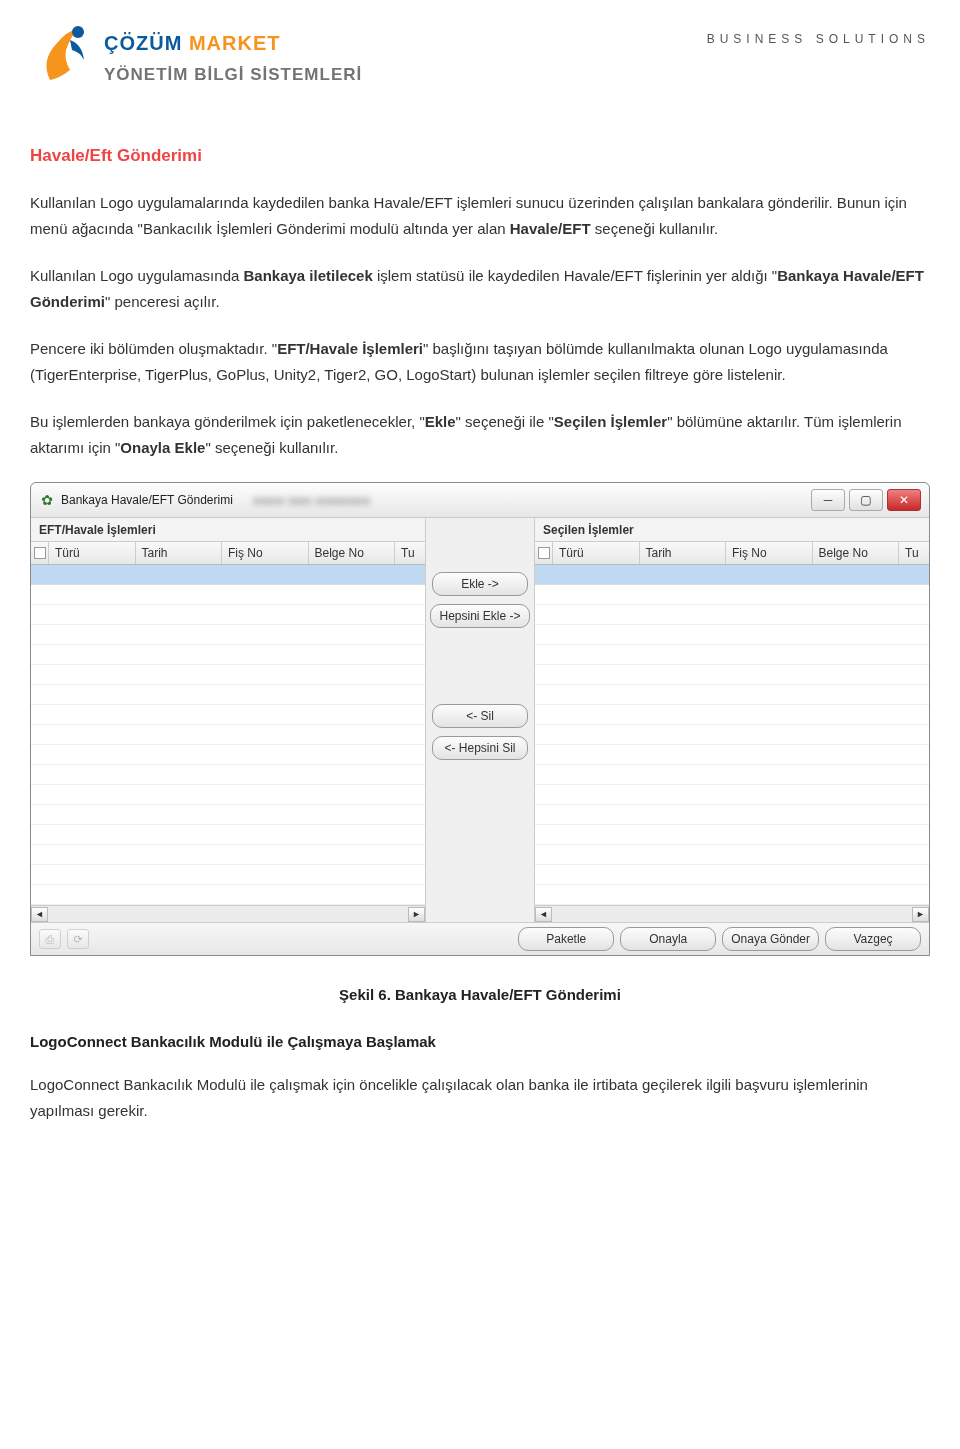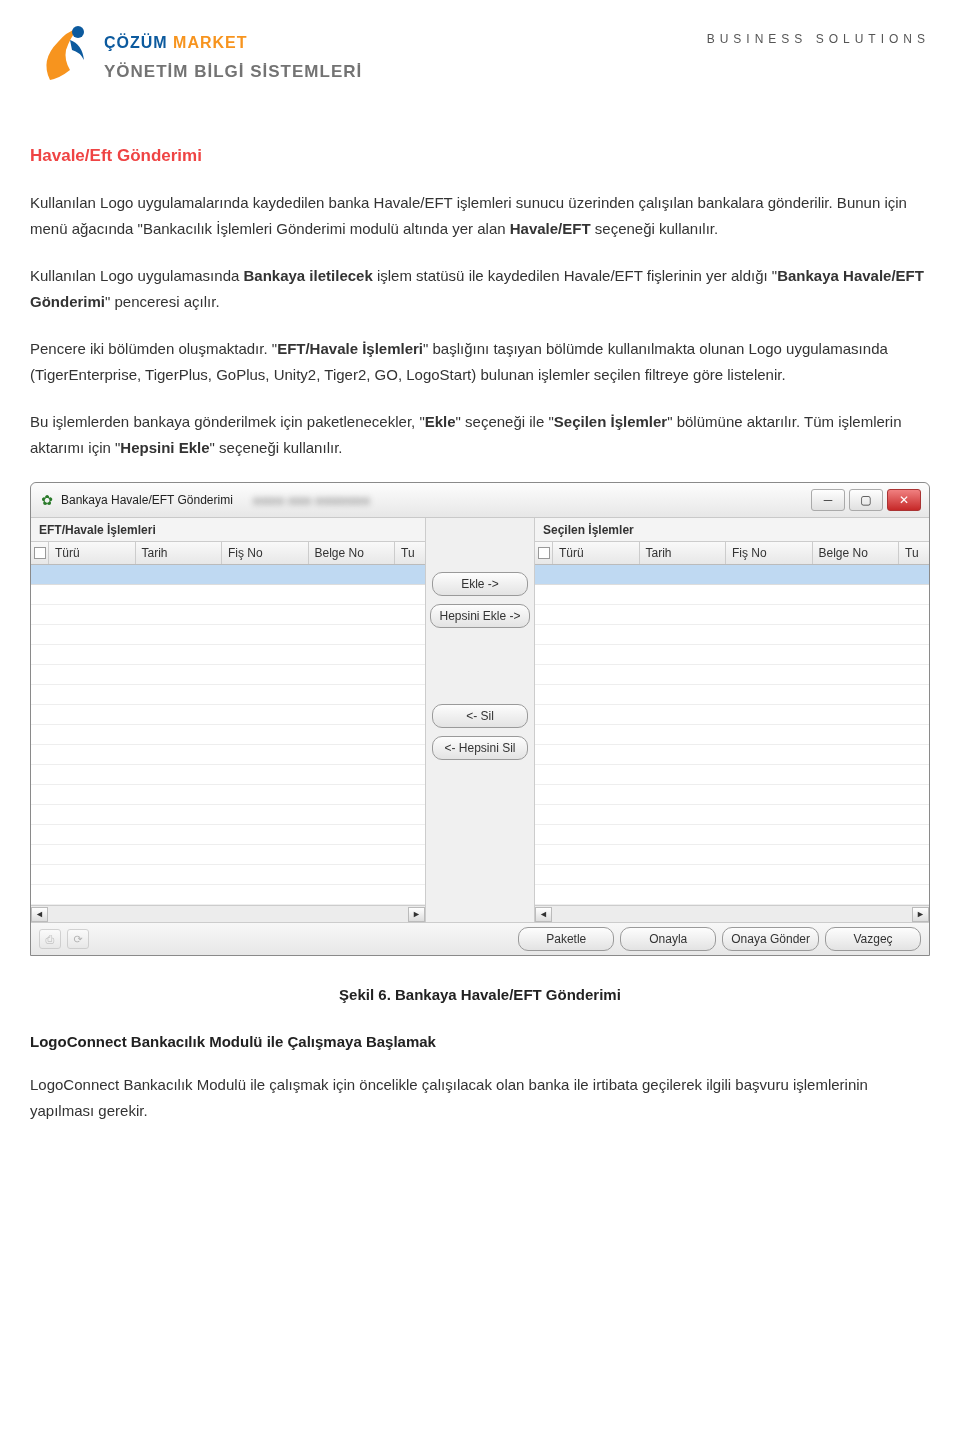--- a/index.html
+++ b/index.html
@@ -8,21 +8,21 @@
     margin: 0 auto;
     background: #ffffff;
     font-family: Arial, Helvetica, sans-serif;
     color: #333;
     padding: 20px 30px 40px;
   }
   
   .page-header { display: flex; justify-content: space-between; align-items: flex-start; margin-bottom: 50px; }
   .logo-left { display: flex; align-items: center; gap: 10px; }
   .logo-left-icon svg { width: 64px; height: 72px; }
-  .logo-left-text .line1 { font-size: 16px; font-weight: 700; letter-spacing: 1px; }
+  .logo-left-text .line1 { font-size: 20px; font-weight: 700; letter-spacing: 1px; }
   .logo-left-text .line1 .blue { color: #0c5a9e; }
   .logo-left-text .line1 .orange { color: #f7941e; }
   .logo-left-text .line2 { font-size: 17px; font-weight: 700; color: #737373; letter-spacing: 1px; margin-top: 10px; }
   .logo-right .brand { font-size: 40px; font-weight: 900; color: #a01f3a; letter-spacing: 2px; line-height: 0.9; }
   .logo-right .tag { font-size: 12px; letter-spacing: 5px; color: #555; margin-top: 12px; }
 
   
   .doc-title { font-size: 17px; font-weight: 700; margin-bottom: 24px; color: #ef4444; }
   .para { font-size: 15px; line-height: 1.7; color: #333; margin-bottom: 22px; }
   .para b { font-weight: 700; }
@@ -125,21 +125,21 @@
 
 <p class="para">
   <span>Kullanılan Logo uygulamasında </span><b>Bankaya iletilecek</b><span> işlem statüsü ile kaydedilen Havale/EFT fişlerinin yer aldığı "</span><b>Bankaya Havale/EFT Gönderimi</b><span>" penceresi açılır.</span>
 </p>
 
 <p class="para">
   <span>Pencere iki bölümden oluşmaktadır. "</span><b>EFT/Havale İşlemleri</b><span>" başlığını taşıyan bölümde kullanılmakta olunan Logo uygulamasında (TigerEnterprise, TigerPlus, GoPlus, Unity2, Tiger2, GO, LogoStart) bulunan işlemler seçilen filtreye göre listelenir.</span>
 </p>
 
 <p class="para">
-  <span>Bu işlemlerden bankaya gönderilmek için paketlenecekler, "</span><b>Ekle</b><span>" seçeneği ile "</span><b>Seçilen İşlemler</b><span>" bölümüne aktarılır. Tüm işlemlerin aktarımı için "</span><b>Hepsini Ekle</b><span>" seçeneği kullanılır.</span>
+  <span>Bu işlemlerden bankaya gönderilmek için paketlenecekler, "</span><b>Ekle</b><span>" seçeneği ile "</span><b>Seçilen İşlemler</b><span>" bölümüne aktarılır. Tüm işlemlerin aktarımı için "</span><b>Onayla Ekle</b><span>" seçeneği kullanılır.</span>
 </p>
 
 <div class="window">
   <div class="titlebar">
     <span class="app-icon">✿</span>
     <span class="title">Bankaya Havale/EFT Gönderimi</span>
     <span class="blur">■■■■ ■■■ ■■■■■■■</span>
     <div class="winbtns">
       <div class="winbtn">─</div>
       <div class="winbtn">▢</div>

